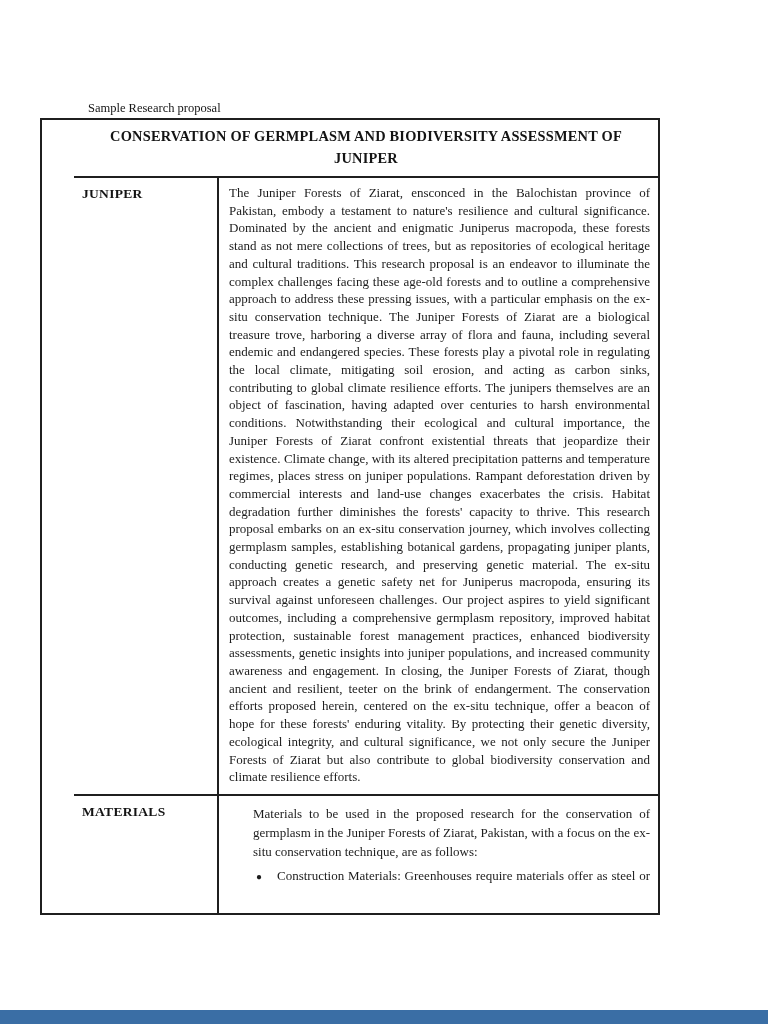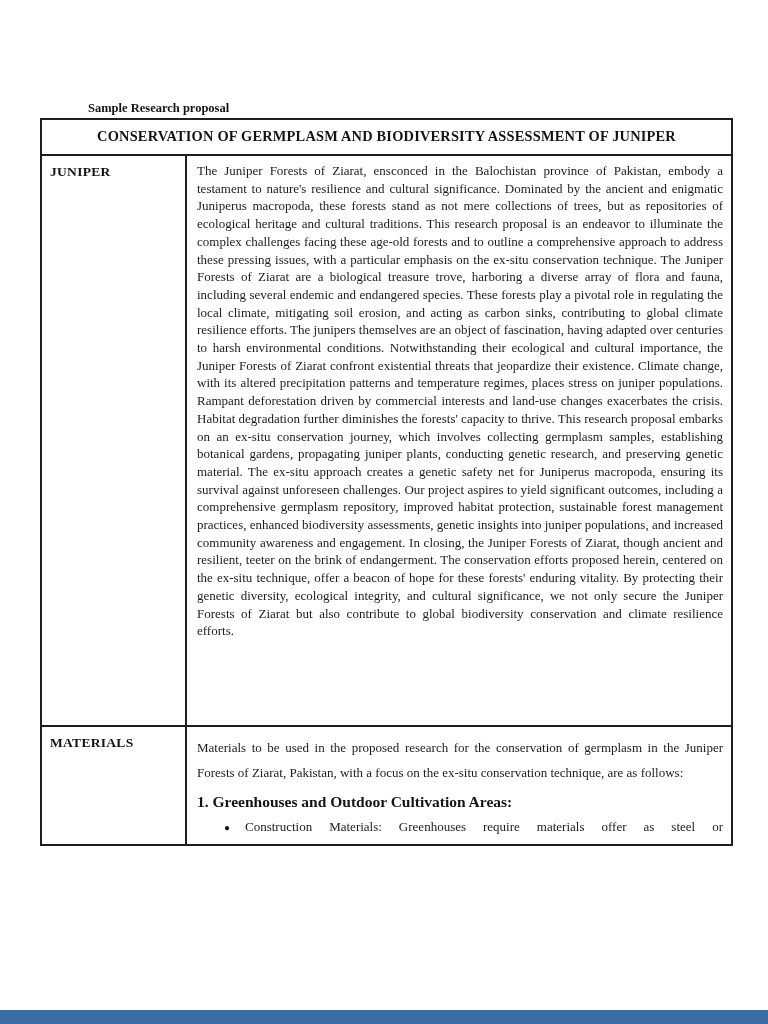--- a/index.html
+++ b/index.html
@@ -9,30 +9,31 @@
     background: #ffffff;
     font-family: "Liberation Serif", "DejaVu Serif", serif;
     color: #1c1c1c;
     overflow: hidden;
   }
   .kicker {
     position: absolute;
     left: 88px;
     top: 101px;
     font-size: 12.5px;
-    font-weight: bold;
+    font-weight: normal;
     color: #141414;
   }
   .doc-table {
     position: absolute;
     left: 40px;
     top: 118px;
-    width: 693px;
+    width: 620px;
     border: 2px solid #1f1f1f;
     background: #ffffff;
+    padding-left: 32px;
   }
   .title-cell {
     border-bottom: 2px solid #1f1f1f;
     padding: 5px 34px 7px 34px;
     text-align: center;
   }
   .title-line {
     display: block;
     font-weight: bold;
     font-size: 14.4px;
@@ -59,24 +60,25 @@
   .abstract-cell { min-height: 569px; }
   .materials-cell { min-height: 117px; }
   .body-text {
     font-size: 13px;
     line-height: 17.7px;
     text-align: justify;
     color: #1c1c1c;
   }
   .materials-intro {
     font-size: 13px;
-    line-height: 25px;
+    line-height: 19px;
     text-align: justify;
     color: #1c1c1c;
     margin-top: 2px;
+    margin-left: 24px;
   }
   .materials-heading {
     margin-top: 7px;
     font-weight: bold;
     font-size: 15.5px;
     line-height: 20px;
     color: #141414;
   }
   .bullet-row {
     display: flex;
@@ -122,21 +124,20 @@
     <div class="label-cell">JUNIPER</div>
     <div class="content-cell abstract-cell">
       <div class="body-text">The Juniper Forests of Ziarat, ensconced in the Balochistan province of Pakistan, embody a testament to nature's resilience and cultural significance. Dominated by the ancient and enigmatic Juniperus macropoda, these forests stand as not mere collections of trees, but as repositories of ecological heritage and cultural traditions. This research proposal is an endeavor to illuminate the complex challenges facing these age-old forests and to outline a comprehensive approach to address these pressing issues, with a particular emphasis on the ex-situ conservation technique. The Juniper Forests of Ziarat are a biological treasure trove, harboring a diverse array of flora and fauna, including several endemic and endangered species. These forests play a pivotal role in regulating the local climate, mitigating soil erosion, and acting as carbon sinks, contributing to global climate resilience efforts. The junipers themselves are an object of fascination, having adapted over centuries to harsh environmental conditions. Notwithstanding their ecological and cultural importance, the Juniper Forests of Ziarat confront existential threats that jeopardize their existence. Climate change, with its altered precipitation patterns and temperature regimes, places stress on juniper populations. Rampant deforestation driven by commercial interests and land-use changes exacerbates the crisis. Habitat degradation further diminishes the forests' capacity to thrive. This research proposal embarks on an ex-situ conservation journey, which involves collecting germplasm samples, establishing botanical gardens, propagating juniper plants, conducting genetic research, and preserving genetic material. The ex-situ approach creates a genetic safety net for Juniperus macropoda, ensuring its survival against unforeseen challenges. Our project aspires to yield significant outcomes, including a comprehensive germplasm repository, improved habitat protection, sustainable forest management practices, enhanced biodiversity assessments, genetic insights into juniper populations, and increased community awareness and engagement. In closing, the Juniper Forests of Ziarat, though ancient and resilient, teeter on the brink of endangerment. The conservation efforts proposed herein, centered on the ex-situ technique, offer a beacon of hope for these forests' enduring vitality. By protecting their genetic diversity, ecological integrity, and cultural significance, we not only secure the Juniper Forests of Ziarat but also contribute to global biodiversity conservation and climate resilience efforts.</div>
     </div>
   </div>
 
   <div class="row">
     <div class="label-cell">MATERIALS</div>
     <div class="content-cell materials-cell">
       <div class="materials-intro">Materials to be used in the proposed research for the conservation of germplasm in the Juniper Forests of Ziarat, Pakistan, with a focus on the ex-situ conservation technique, are as follows:</div>
-      <div class="materials-heading">1. Greenhouses and Outdoor Cultivation Areas:</div>
       <div class="bullet-row">
         <span class="bullet-glyph">●</span>
         <span class="bullet-text">Construction Materials: Greenhouses require materials offer as steel or</span>
       </div>
     </div>
   </div>
 
 </div>
 
 <div class="viewer-footer-bar"></div>

